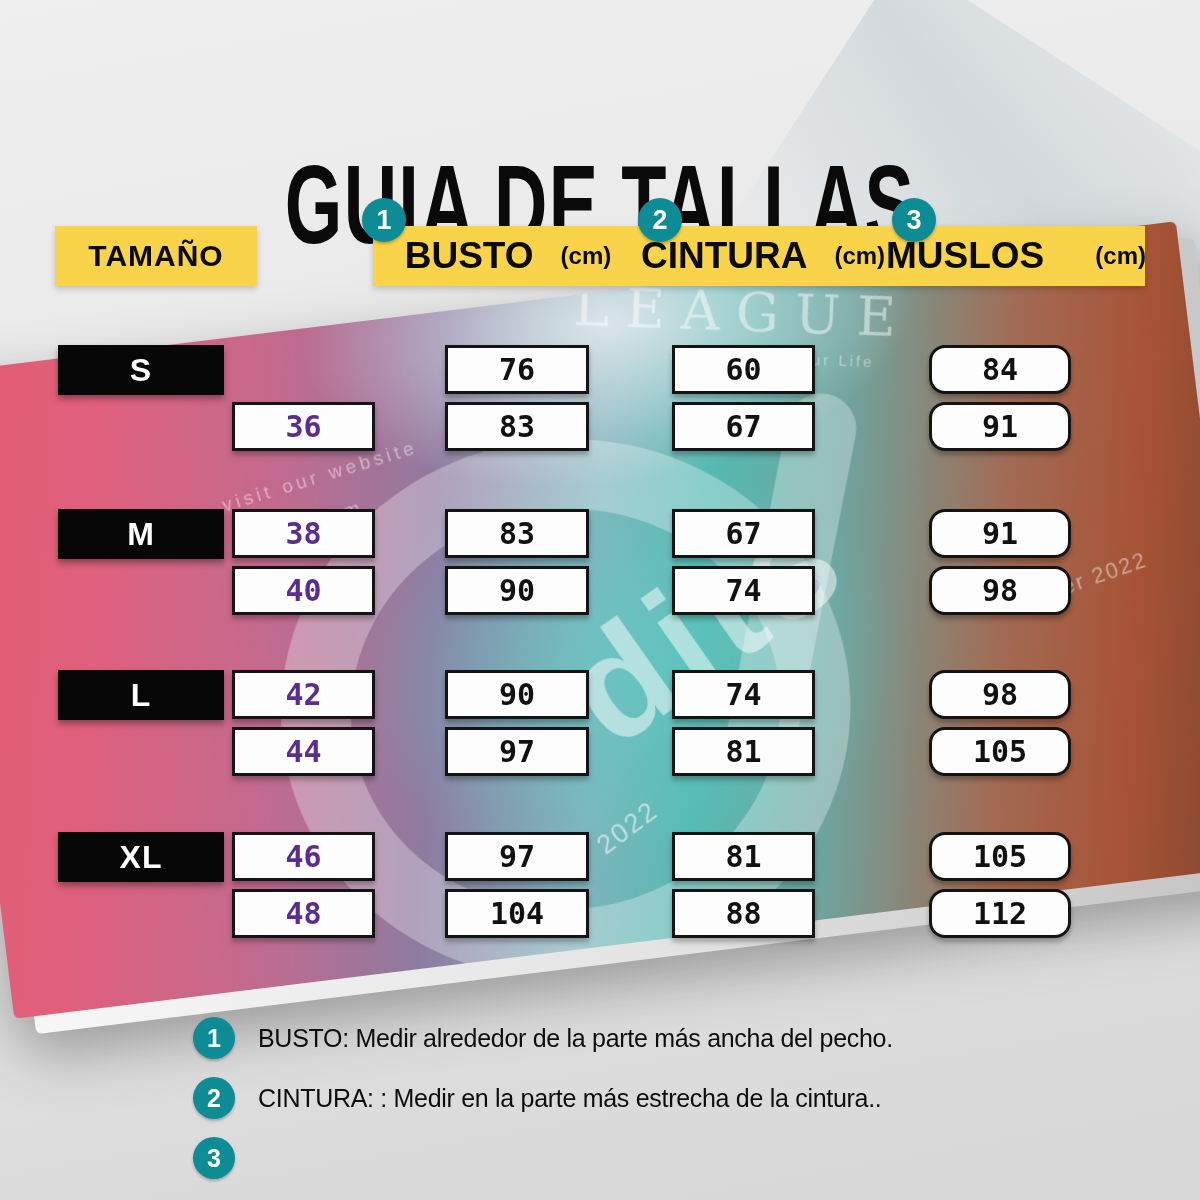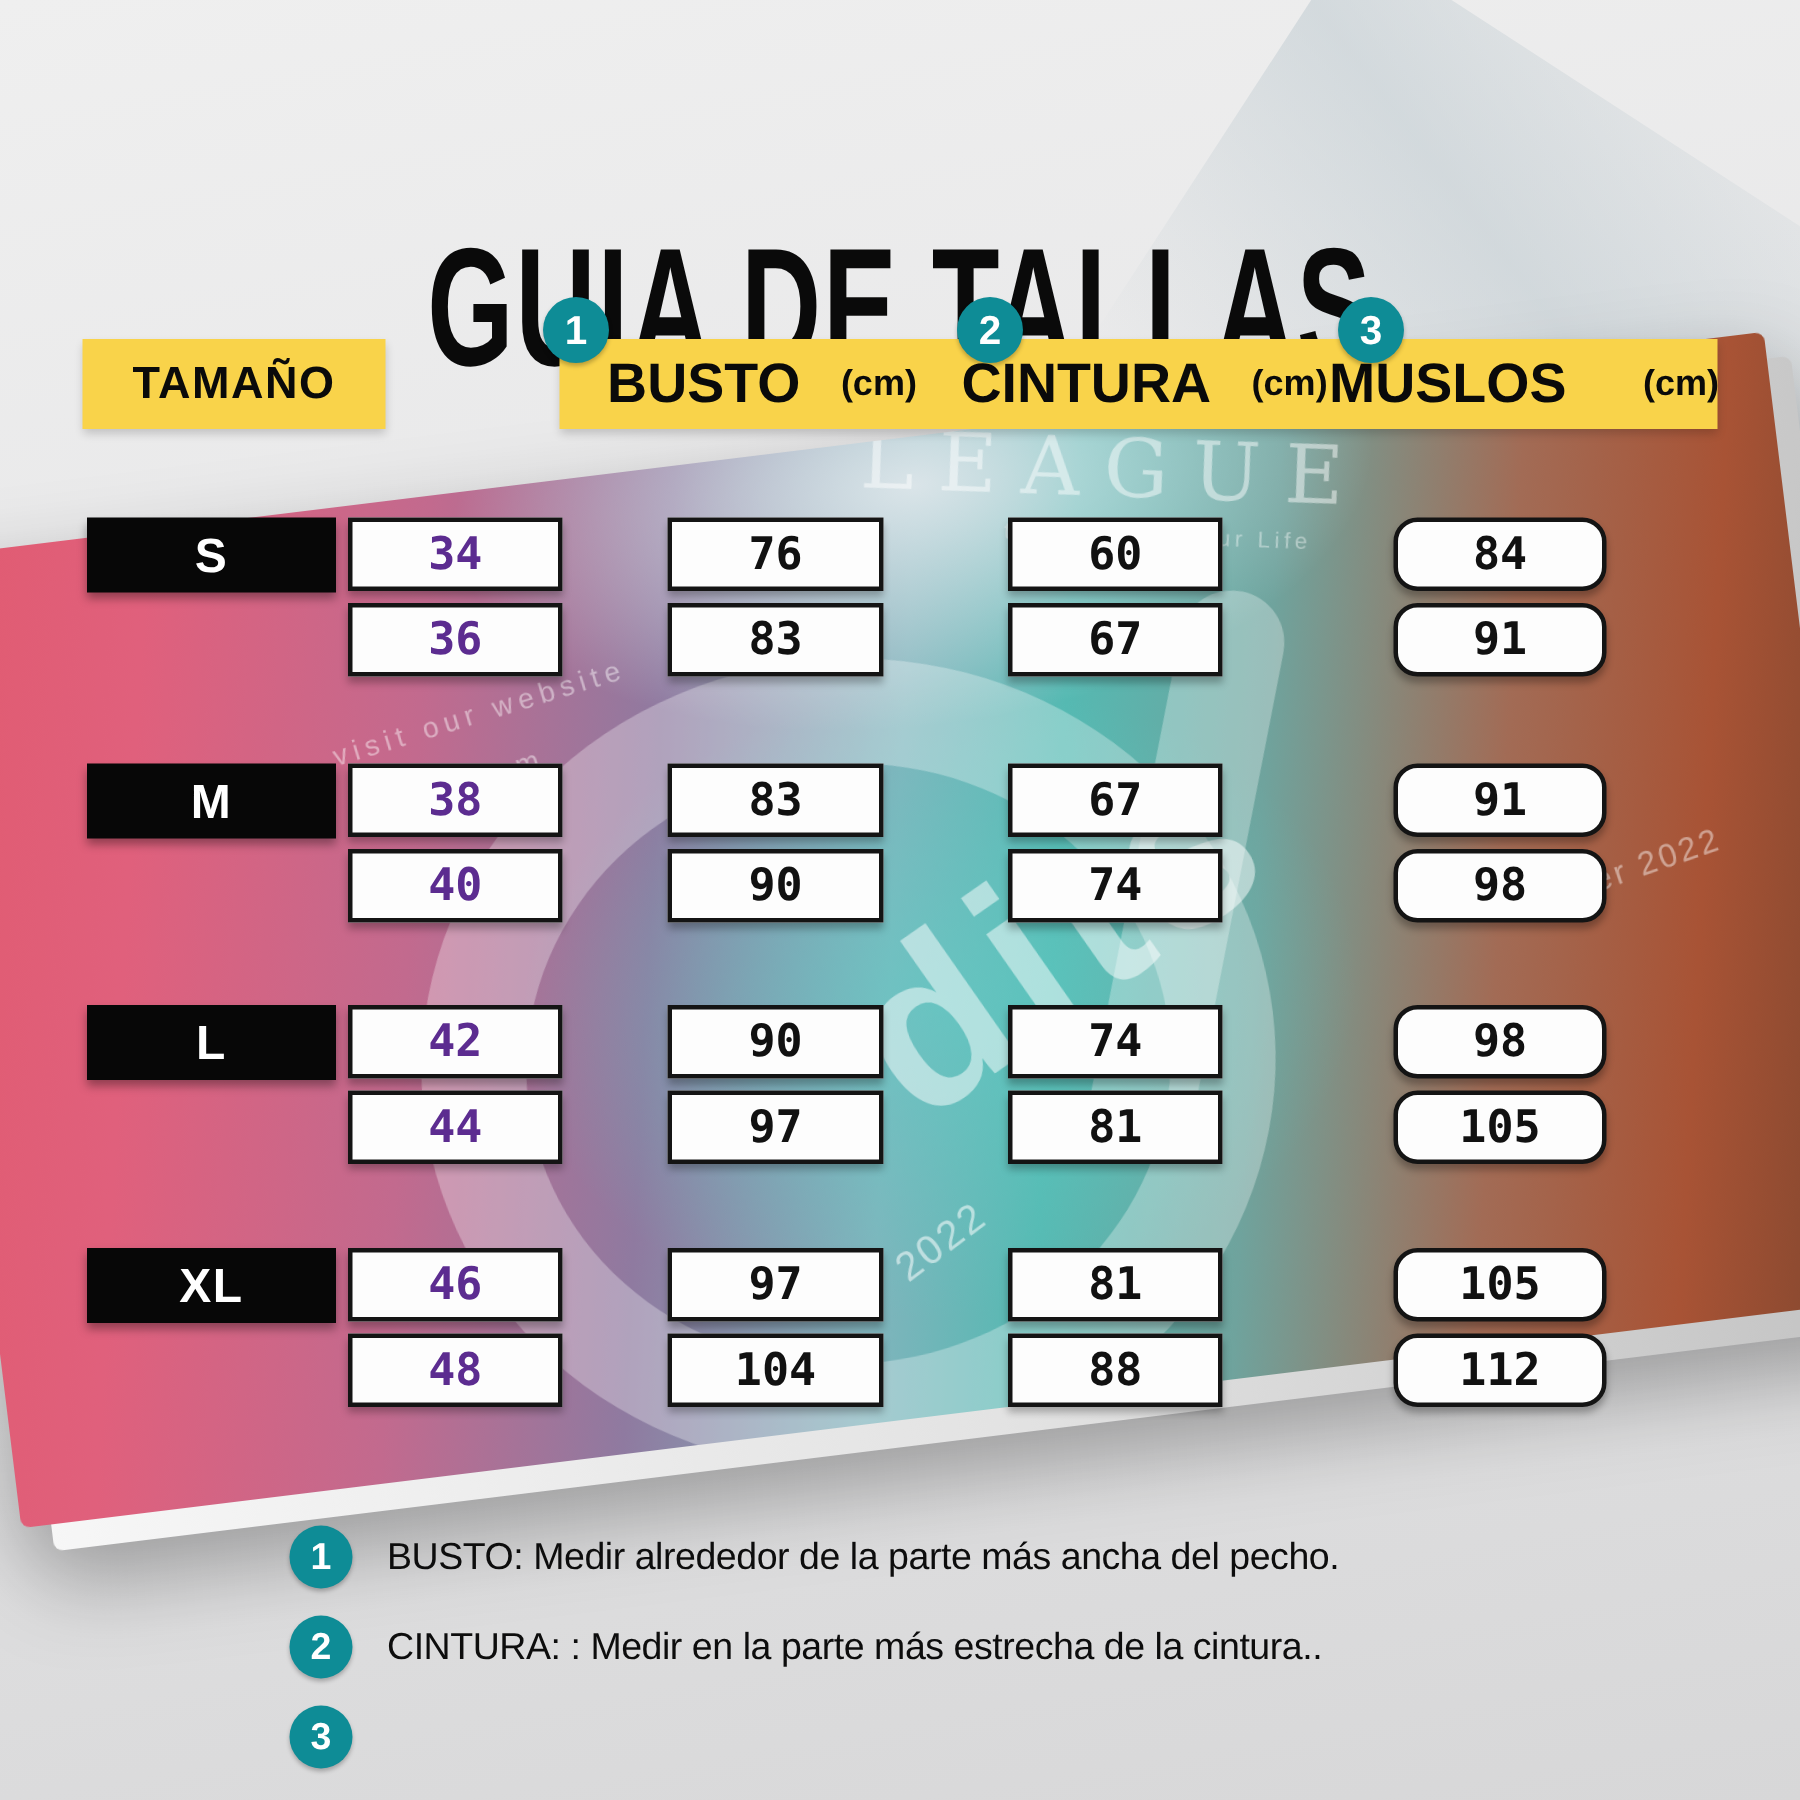--- a/index.html
+++ b/index.html
@@ -111,21 +111,20 @@
     <div class="mhead mh-3">
       <span class="lbl">MUSLOS</span>
       <span class="unit">(cm)</span>
     </div>
   </div>
   <div class="badge b1">1</div>
   <div class="badge b2">2</div>
   <div class="badge b3">3</div>
 
   <div class="size-cell r-s0">S</div>
-  <div class="cell c-talla r-s0">34</div>
   <div class="cell c-talla r-s1">36</div>
   <div class="cell c-busto r-s0">76</div>
   <div class="cell c-busto r-s1">83</div>
   <div class="cell c-cintura r-s0">60</div>
   <div class="cell c-cintura r-s1">67</div>
   <div class="cell c-muslos r-s0">84</div>
   <div class="cell c-muslos r-s1">91</div>
 
   <div class="size-cell r-m0">M</div>
   <div class="cell c-talla r-m0">38</div>

